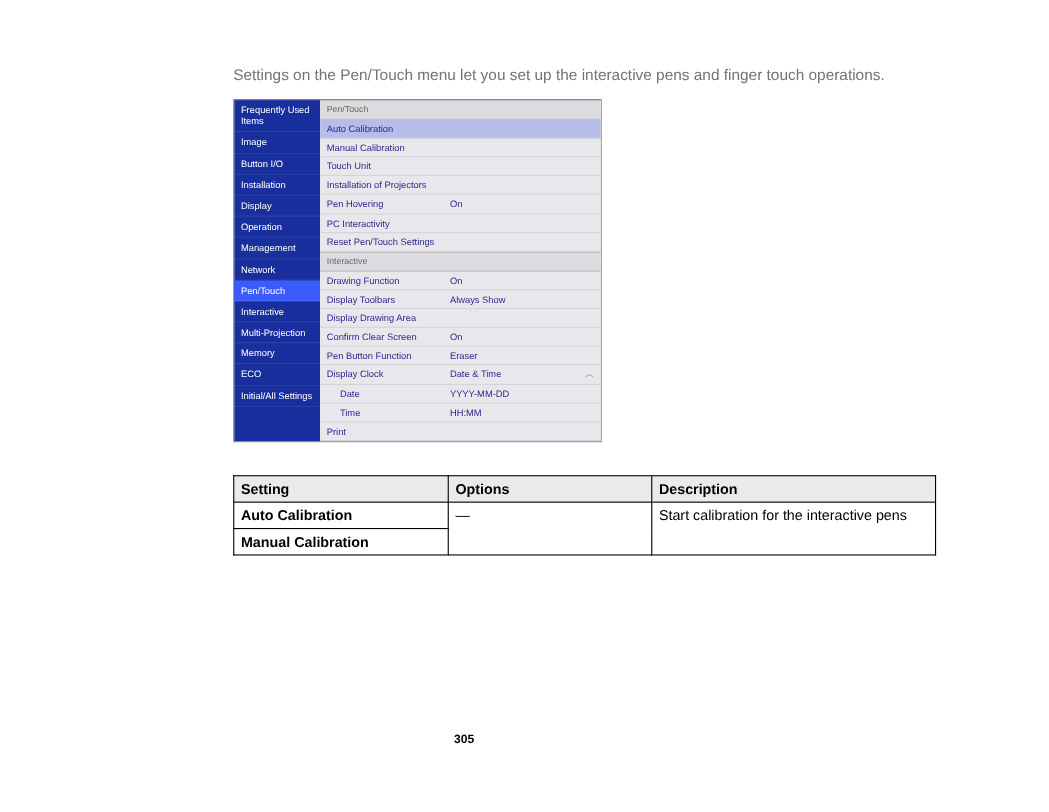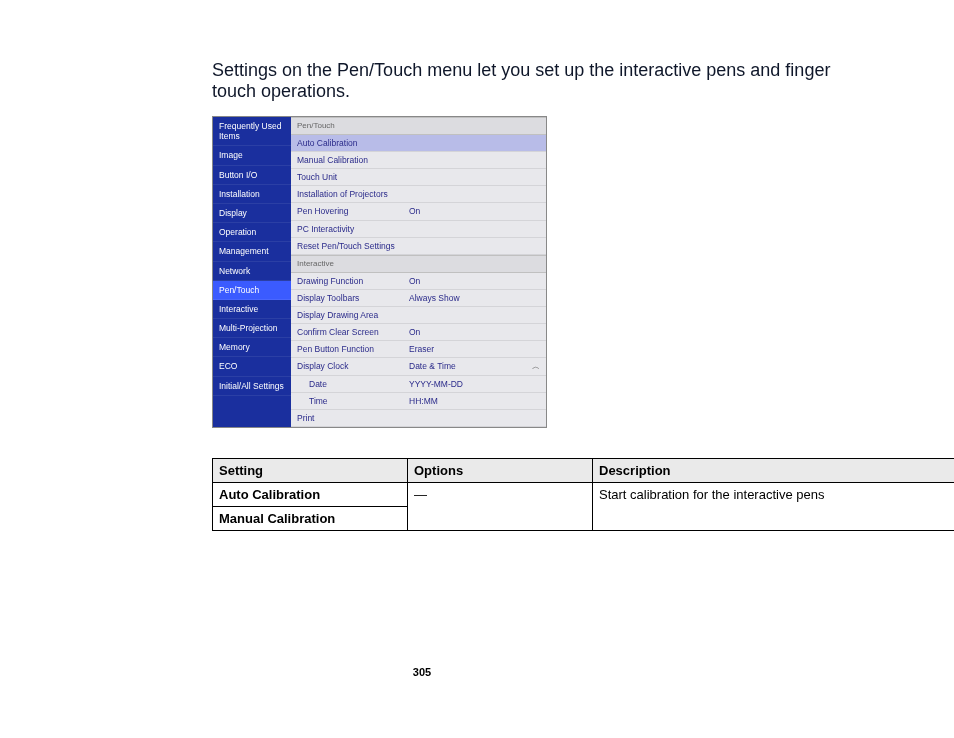--- a/index.html
+++ b/index.html
@@ -15,23 +15,23 @@
   .page {
     padding: 60px 120px 0 130px;
   }
   .title {
     font-size: 18px;
     font-weight: bold;
     margin: 0 0 8px 0;
     color: #000;
   }
   .intro {
-    font-size: 18px;
+    font-size: 14px;
     margin: 0 0 14px 82px;
-    color: #0f172a;
+    color: #737373;
   }
   .menu-figure {
     margin-left: 82px;
     width: 335px;
     border: 1px solid #888;
     display: flex;
     font-size: 8.5px;
     line-height: 1.2;
   }
   .sidebar {
@@ -70,21 +70,21 @@
     background: #b8bce8;
   }
   .row .lbl { flex: 0 0 112px; }
   .row .val { flex: 1; color: #2a2a8a; }
   .row .caret { color: #666; font-size: 8px; }
   .row.indent .lbl { padding-left: 12px; }
 
   .settings-table {
     margin: 30px 0 0 82px;
     border-collapse: collapse;
-    width: 743px;
+    width: 639px;
     font-size: 13px;
   }
   .settings-table th, .settings-table td {
     border: 1px solid #000;
     padding: 4px 6px;
     text-align: left;
     vertical-align: top;
   }
   .settings-table th {
     background: #eaeaea;

